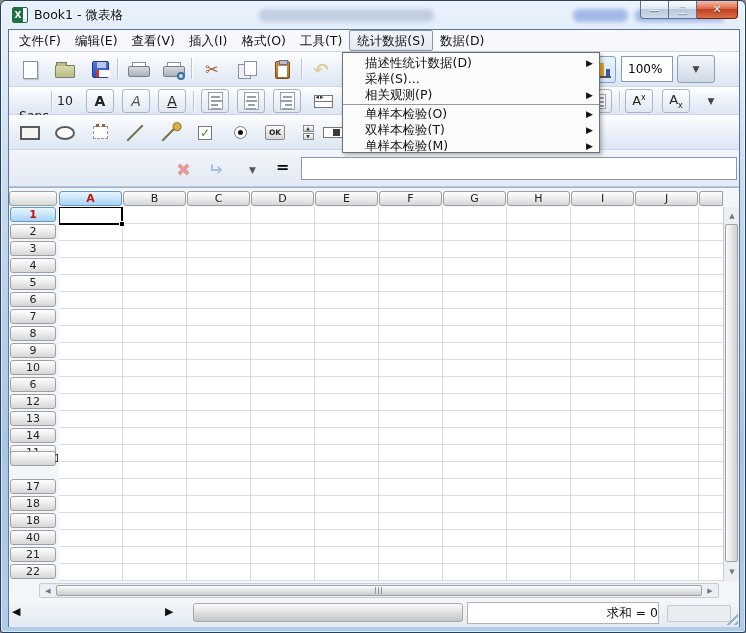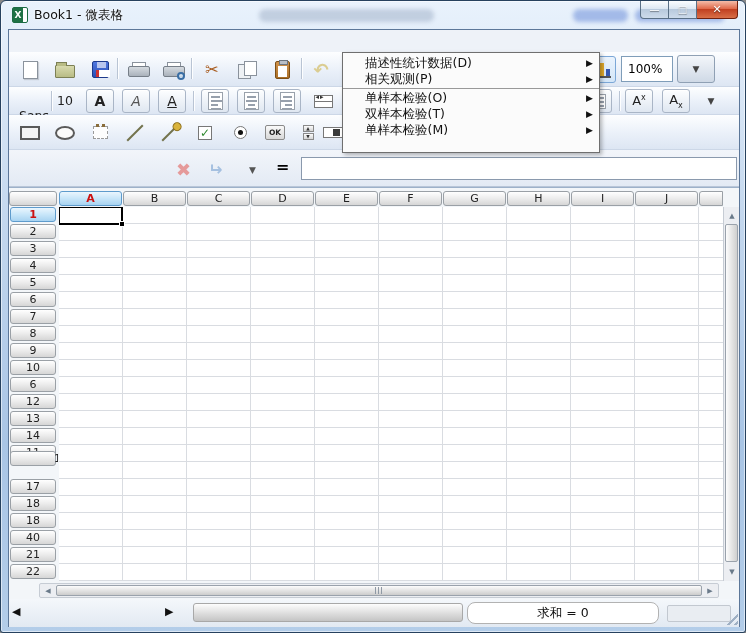--- a/index.html
+++ b/index.html
@@ -143,21 +143,21 @@
   .hthumb{position:absolute;left:16px;top:1px;width:646px;height:11px;background:linear-gradient(#fcfcfc,#cccccc);border:1px solid #9aa2ac;border-radius:2px;display:flex;align-items:center;justify-content:center}
   .grip{width:9px;height:7px;background:repeating-linear-gradient(90deg,#8f99a5 0 1px,transparent 1px 3px)}
   
   .bottombar{position:absolute;left:0;top:569px;width:730px;height:28px;background:linear-gradient(#f4f7fb,#e2e9f2)}
   .tabnav{position:absolute;top:6px;font-size:11px;color:#111}
   .tabnav.prev{left:3px}.tabnav.next{left:156px}
   #sheettabs{position:absolute;left:15px;top:3px;display:flex}
   .stab{height:22px;padding:0 10px;font-size:12.5px;line-height:20px;color:#222;background:linear-gradient(#efefef,#d6d6d6);border:1px solid #8a8a8a}
   .stab.active{background:#fff;border-color:#444;font-weight:bold;z-index:2}
   .graybar{position:absolute;left:184px;top:4px;width:270px;height:19px;border:1px solid #a8a8a8;border-radius:3px;background:linear-gradient(#fdfdfd,#c4c4c4)}
-  .statusbox{position:absolute;left:458px;top:3px;width:192px;height:22px;background:#fff;border:1px solid #b2b2b2;border-radius:8px;text-align:center;font-size:12.5px;line-height:20px;color:#111}
+  .statusbox{position:absolute;left:458px;top:3px;width:192px;height:22px;background:#fff;border:1px solid #b2b2b2;border-radius:0;text-align:right;font-size:12.5px;line-height:20px;color:#111}
   .box2{position:absolute;left:658px;top:6px;width:64px;height:17px;background:#e9edf2;border:1px solid #c2c8d0;border-radius:2px}
   .rgrip{position:absolute;left:714px;top:11px;width:15px;height:15px;
     background:repeating-linear-gradient(135deg,transparent 0 3px,#9fb0c4 3px 5px);
     clip-path:polygon(100% 0,100% 100%,0 100%)}
   
   .popup{position:absolute;left:341px;top:51px;width:258px;height:101px;background:#fbfbfb;border:1px solid #6f6f6f;box-shadow:2px 2px 4px rgba(0,0,0,.28);z-index:50;padding-top:2px}
   .pitem{height:16px;display:flex;align-items:center;padding:0 6px 0 22px;font-size:12.5px;color:#111}
   .plabel{flex:1;white-space:nowrap}
   .parrow{font-size:9px;color:#111}
   .psep{height:1px;background:#999;margin:1px 0}
@@ -177,20 +177,30 @@
     <div class="sm sm3"></div>
     <div class="winbtns">
       <div class="wbtn min">—</div>
       <div class="wbtn max">□</div>
       <div class="wbtn close">✕</div>
     </div>
   </div>
 
   <div class="content">
 
+    <div class="menubar">
+        <div class="mi">文件(F)</div>
+        <div class="mi">编辑(E)</div>
+        <div class="mi">查看(V)</div>
+        <div class="mi">插入(I)</div>
+        <div class="mi">格式(O)</div>
+        <div class="mi">工具(T)</div>
+        <div class="mi mi-active">统计数据(S)</div>
+        <div class="mi">数据(D)</div>
+      </div>
 
     <div class="tbrow tb1">
       <div class="tbtn" style="left:7px">
           <span class="ic-new"></span>
         </div>
       <div class="tbtn" style="left:42px">
           <span class="ic-open"></span>
         </div>
       <div class="tbtn" style="left:77px">
           <span class="ic-save"></span>
@@ -384,20 +394,24 @@
     </div>
 
   </div>
 
   <div class="popup">
       <div class="pitem">
         <div class="plabel">描述性统计数据(D)</div>
         <div class="parrow">▶</div>
       </div>
       <div class="pitem">
+        <div class="plabel">采样(S)...</div>
+        <div class="parrow"></div>
+      </div>
+      <div class="pitem">
         <div class="plabel">相关观测(P)</div>
         <div class="parrow">▶</div>
       </div>
       <div class="psep"></div>
       <div class="pitem">
         <div class="plabel">单样本检验(O)</div>
         <div class="parrow">▶</div>
       </div>
       <div class="pitem">
         <div class="plabel">双样本检验(T)</div>

